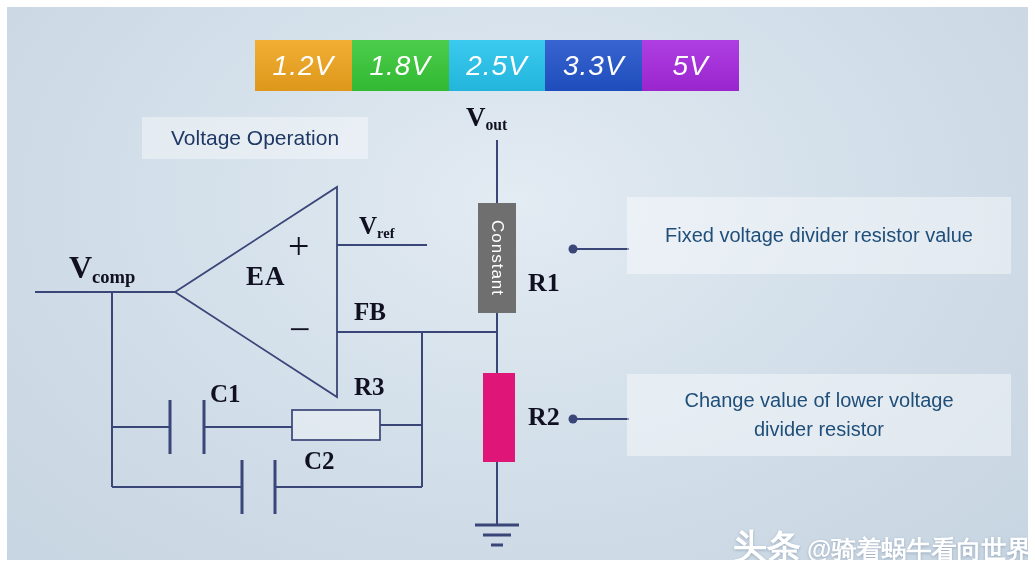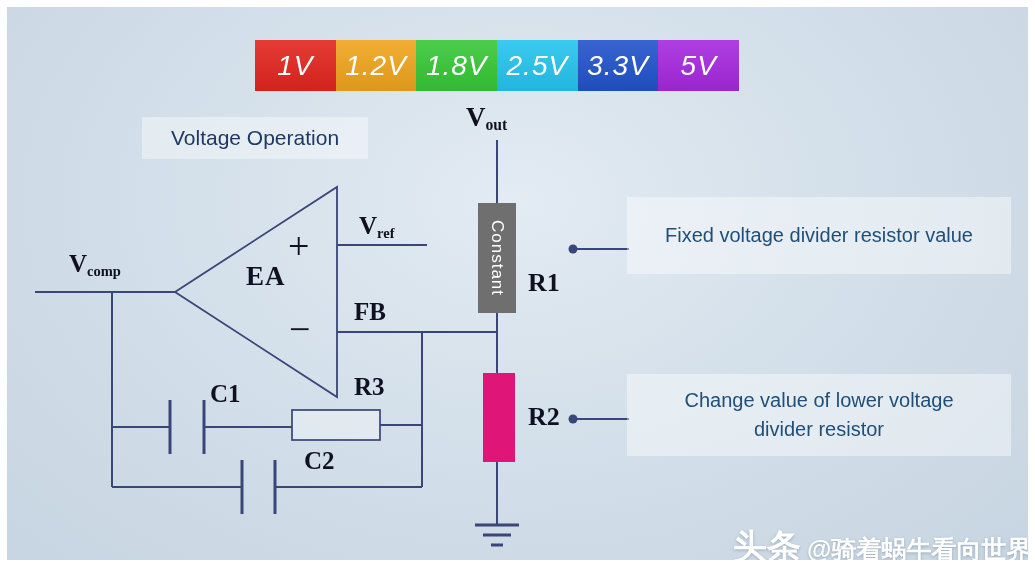--- a/index.html
+++ b/index.html
@@ -74,21 +74,20 @@
   }
   .watermark .brand{font-size:34px;font-weight:700;margin-right:6px;}
   .watermark .handle{font-size:25px;font-weight:600;}
 </style>
 </head>
 <body>
 
 <div id="stage">
 
   <div class="vbar">
-    <div class="vseg" style="background-color: rgb(227, 37, 31);">1V</div>
     <div class="vseg" style="background-color: rgb(240, 165, 29);">1.2V</div>
     <div class="vseg" style="background-color: rgb(55, 200, 55);">1.8V</div>
     <div class="vseg" style="background-color: rgb(37, 196, 238);">2.5V</div>
     <div class="vseg" style="background-color: rgb(33, 83, 203);">3.3V</div>
     <div class="vseg" style="background-color: rgb(166, 41, 223);">5V</div>
   </div>
 
   <div class="title-box">Voltage Operation</div>
 
   <svg class="circuit" width="1035" height="567" viewBox="0 0 1035 567">
@@ -134,21 +133,21 @@
   <div class="constant-rect">
     <span>Constant</span>
   </div>
 
   <div class="clabel" style="left:459px;top:97px;font-size:27px;">
     <span>V</span><span class="sub">out</span>
   </div>
   <div class="clabel" style="left:352px;top:206px;font-size:25px;">
     <span>V</span><span class="sub">ref</span>
   </div>
-  <div class="clabel" style="left:62px;top:244px;font-size:25px;">
+  <div class="clabel" style="left:62px;top:244px;font-size:32px;">
     <span>V</span><span class="sub">comp</span>
   </div>
   <div class="clabel sign" style="left:281px;top:220px;font-size:38px;">+</div>
   <div class="clabel sign" style="left:282px;top:303px;font-size:38px;">−</div>
   <div class="clabel" style="left:239px;top:256px;font-size:27px;letter-spacing:1px;">EA</div>
   <div class="clabel" style="left:347px;top:292px;font-size:25px;">FB</div>
   <div class="clabel" style="left:521px;top:227px;font-size:26px;margin-top:36px;">R1</div>
   <div class="clabel" style="left:521px;top:397px;font-size:26px;">R2</div>
   <div class="clabel" style="left:347px;top:367px;font-size:25px;">R3</div>
   <div class="clabel" style="left:203px;top:374px;font-size:25px;">C1</div>

